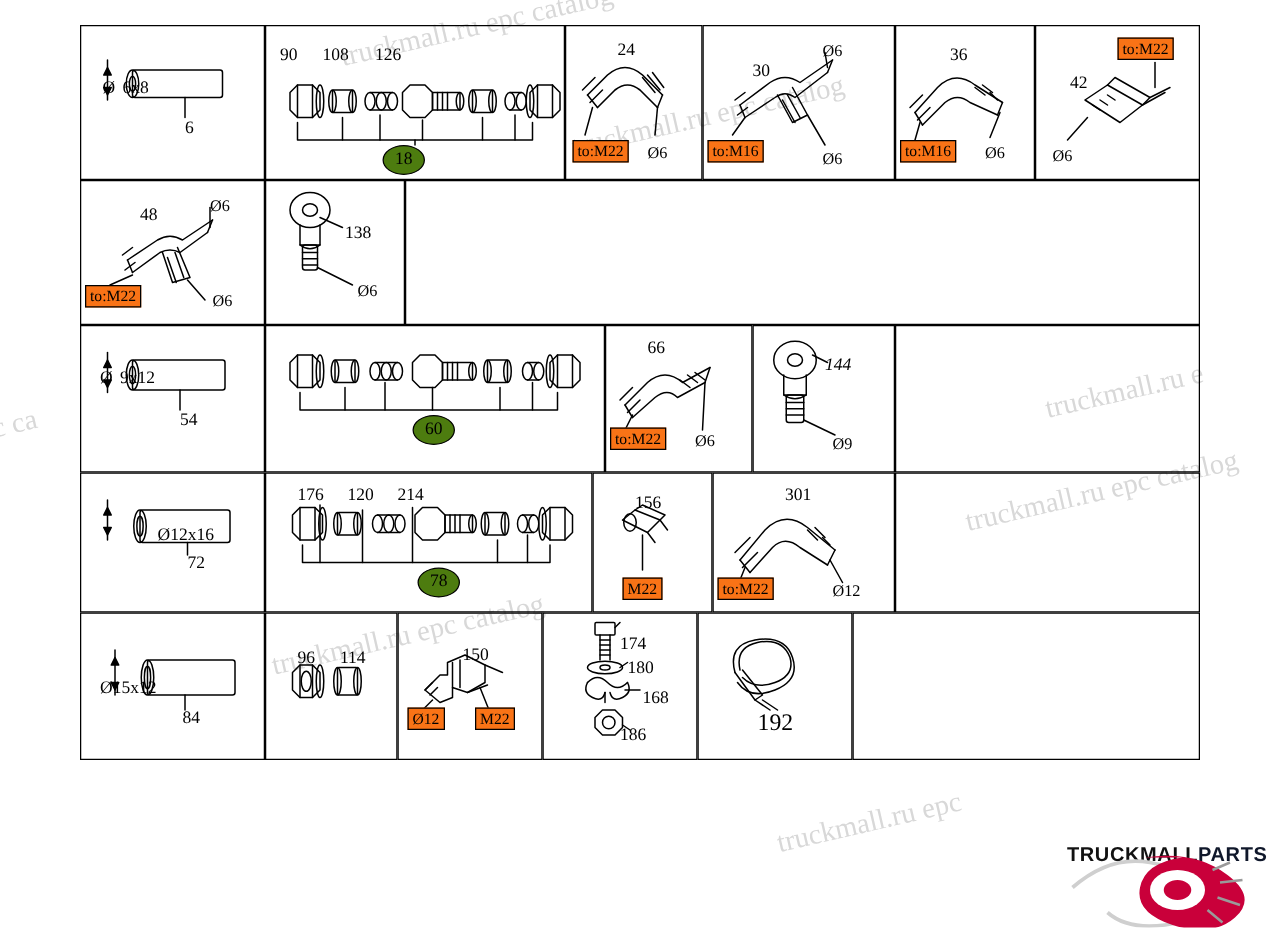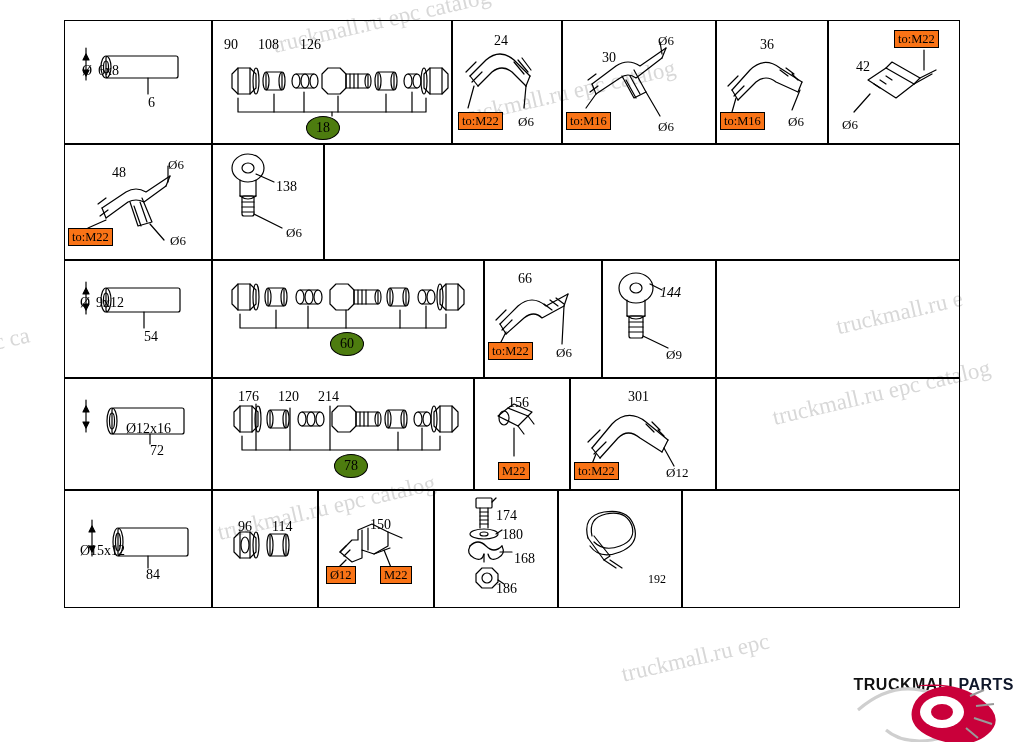--- a/index.html
+++ b/index.html
@@ -457,21 +457,21 @@
       <div class="lbl" style="left: 146px; top: 568px; font-size: 14px;">84</div>
       <div class="lbl" style="left: 238px; top: 520px; font-size: 14px;">96</div>
       <div class="lbl" style="left: 272px; top: 520px; font-size: 14px;">114</div>
       <div class="lbl" style="left: 370px; top: 518px; font-size: 14px;">150</div>
       <div class="boxlbl" style="left: 326px; top: 566px;">Ø12</div>
       <div class="boxlbl" style="left: 380px; top: 566px;">M22</div>
       <div class="lbl" style="left: 496px; top: 498px; font-size: 14px; margin-top: 11px;">174</div>
       <div class="lbl" style="left: 502px; top: 528px; font-size: 14px;">180</div>
       <div class="lbl" style="left: 514px; top: 552px; font-size: 14px;">168</div>
       <div class="lbl" style="left: 496px; top: 582px; font-size: 14px;">186</div>
-      <div class="lbl" style="left: 606px; top: 572px; font-size: 12px; margin-left: 42px;">192</div>
+      <div class="lbl" style="left: 606px; top: 572px; font-size: 19px;">192</div>
     </div>
 
   <div class="logotext">
     <span>TRUCKMALL</span><span class="red">PARTS</span>
   </div>
   <svg class="logo" viewBox="0 0 170 66">
     <g>
       <path d="M12 34 q30 -26 62 -20 q34 6 38 26 q4 20 -26 24 q-30 4 -46 -10" fill="none" stroke="#cfcfcf" stroke-width="3"></path>
       <path d="M70 10 q40 -6 66 14 q24 18 6 34 q-18 16 -50 6 q-30 -10 -26 -30 q4 -20 34 -24 z" fill="#c9003a"></path>
       <ellipse cx="96" cy="36" rx="22" ry="16" fill="#ffffff"></ellipse>

